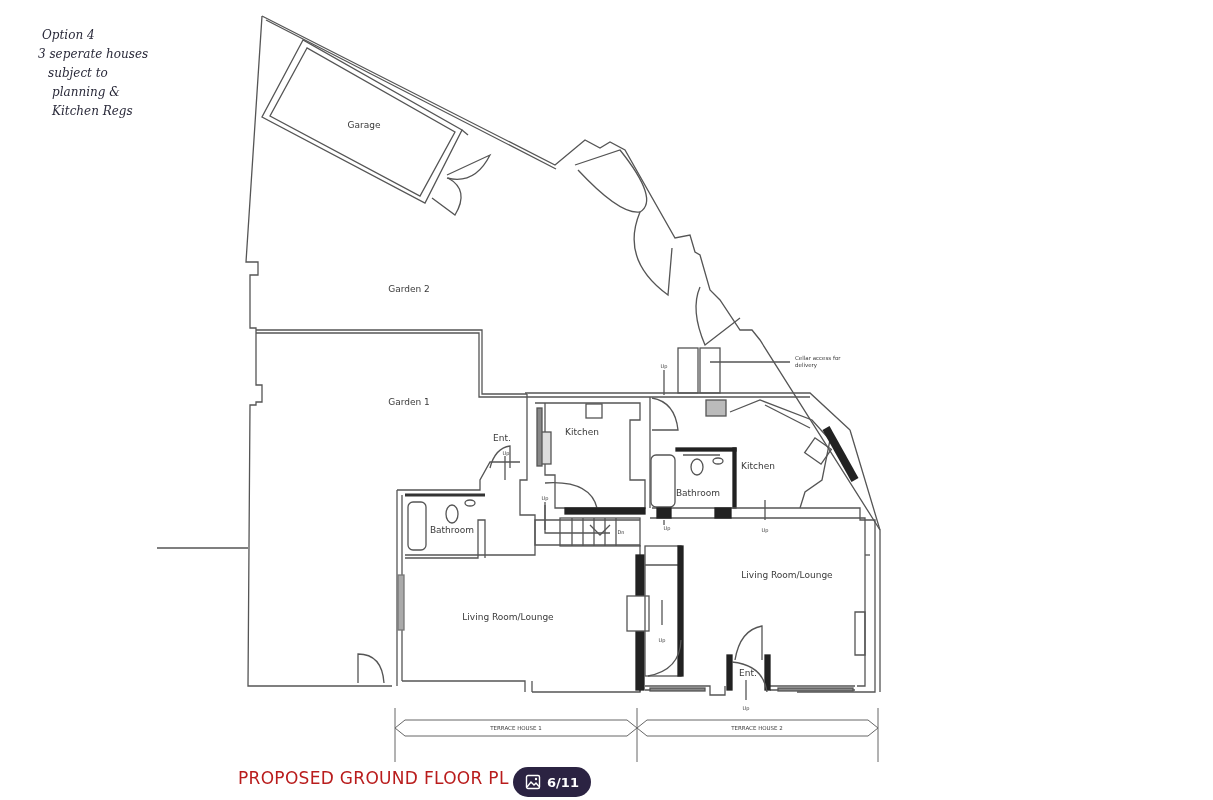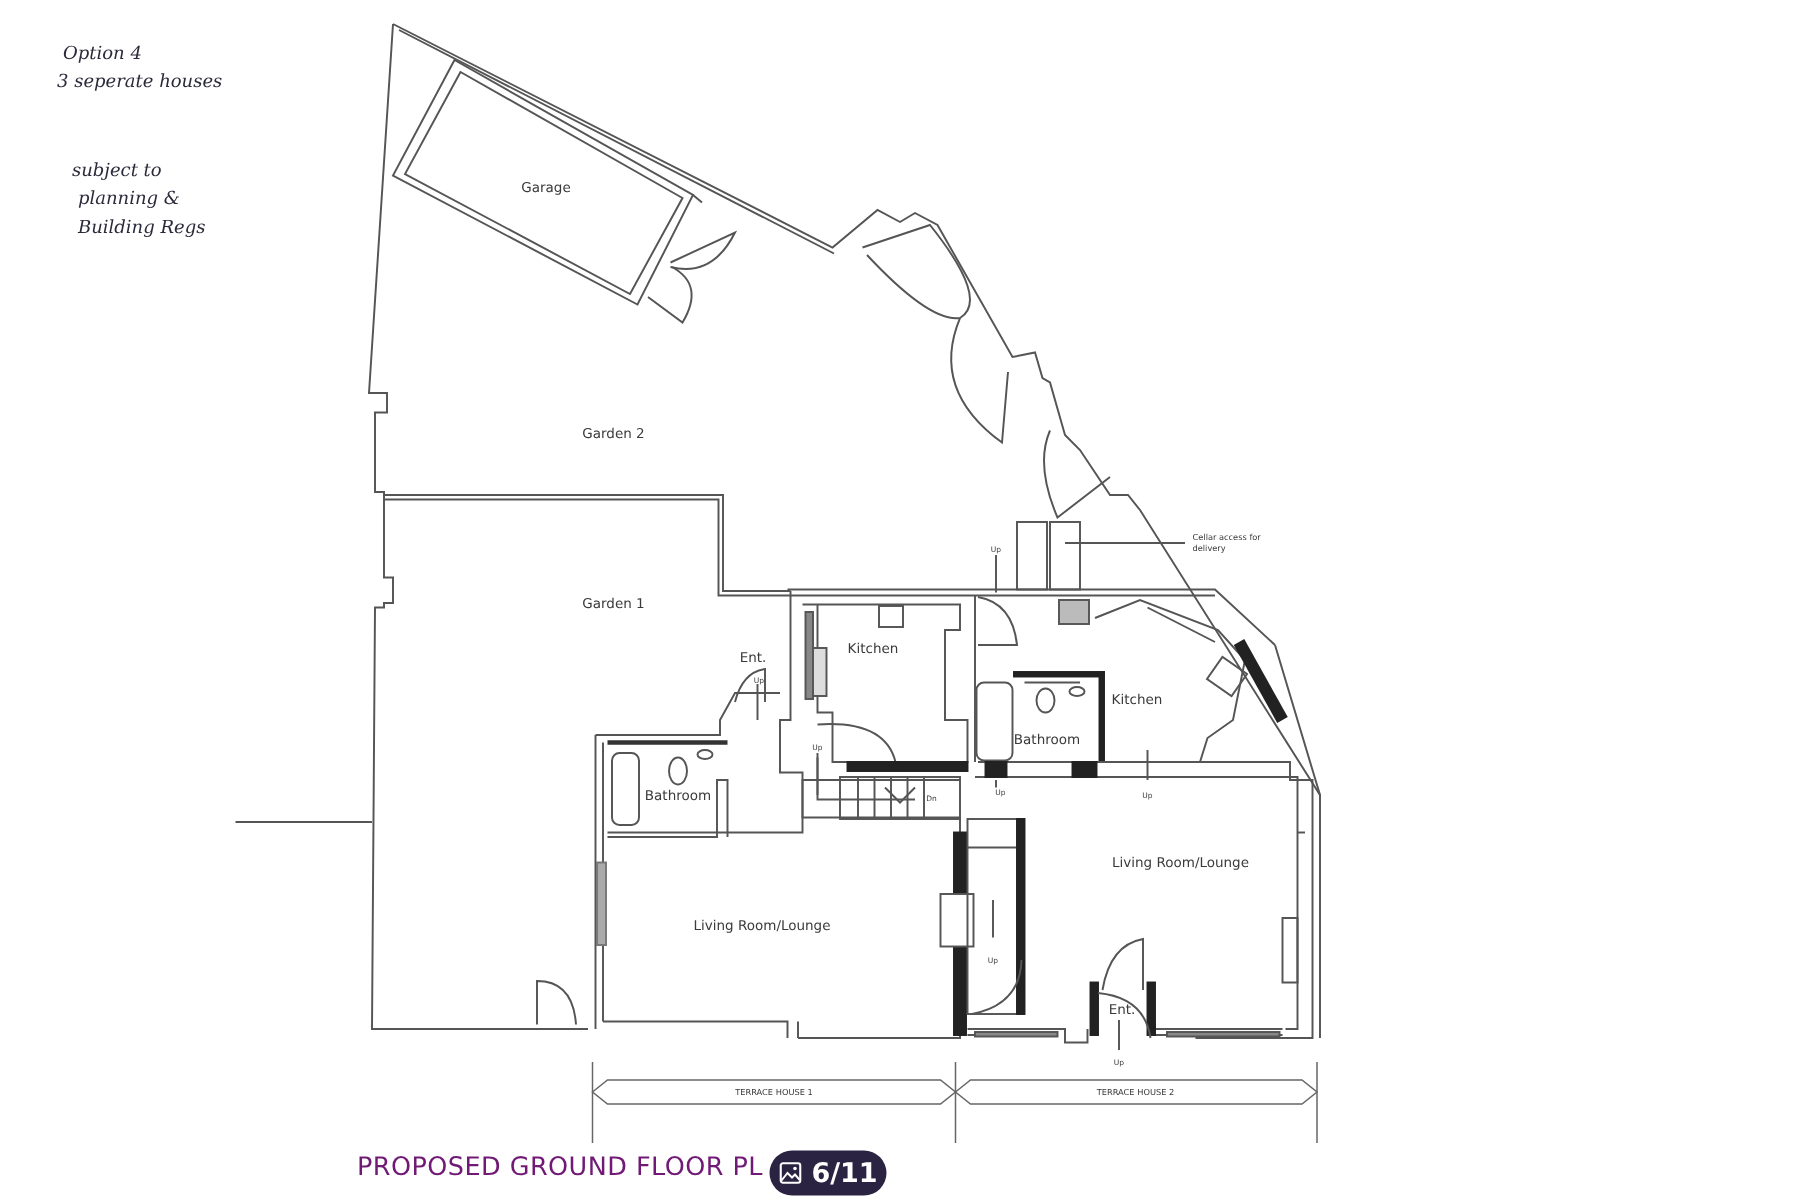--- a/index.html
+++ b/index.html
@@ -1,38 +1,38 @@
 <!DOCTYPE html>
 <html><head>
 <meta charset="utf-8">
 <style>
   html, body { margin:0; padding:0; background:#ffffff; }
   body { width:1213px; height:800px; position:relative; overflow:hidden; font-family:"DejaVu Sans", sans-serif; }
   .note { position:absolute; left:38px; top:26px; width:170px; font-family:"DejaVu Serif", serif; font-style:italic; color:#2a2a3a; font-size:12px; line-height:19px; }
   .note div { white-space:nowrap; }
   .note .l1 { padding-left:4px; }
   .note .l2 { padding-left:0px; }
-  .note .l3 { padding-left:10px;margin-top:40px; }
+  .note .l3 { padding-left:10px; }
   .note .l4 { padding-left:14px;font-style:italic; }
   .note .l5 { padding-left:14px; }
   svg.plan { position:absolute; left:0; top:0; }
   .lbl { font-family:"DejaVu Sans", sans-serif; fill:#3a3a3a; }
-  .title { position:absolute; left:238px; top:768px; font-family:"DejaVu Sans", sans-serif; font-size:17px; color:#701a75; letter-spacing:0.3px; white-space:nowrap; }
-  .badge { position:absolute; left:513px; top:767px; width:78px; height:30px; border-radius:15px; background:#2b2342; color:#fff; display:flex; align-items:center; justify-content:center; gap:6px; font-family:"DejaVu Sans", sans-serif; font-weight:bold; font-size:18px; }
+  .title { position:absolute; left:238px; top:768px; font-family:"DejaVu Sans", sans-serif; font-size:17px; color:#b91c1c; letter-spacing:0.3px; white-space:nowrap; }
+  .badge { position:absolute; left:513px; top:767px; width:78px; height:30px; border-radius:15px; background:#2b2342; color:#fff; display:flex; align-items:center; justify-content:center; gap:6px; font-family:"DejaVu Sans", sans-serif; font-weight:bold; font-size:13px; }
   .badge svg { display:block; }
 </style>
 </head>
 <body>
 
 <div class="note">
   <div class="l1">Option 4</div>
   <div class="l2">3 seperate houses</div>
   <div class="l3">subject to</div>
   <div class="l4">planning &amp;</div>
-  <div class="l5">Building Regs</div>
+  <div class="l5">Kitchen Regs</div>
 </div>
 
 <svg class="plan" width="1213" height="800" viewBox="0 0 1213 800" xmlns="http://www.w3.org/2000/svg">
   <g fill="none" stroke="#555" stroke-width="1.3">
 
     <path d="M262,16 L246,262 L258,262 L258,275 L250,275 L250,328 L256,328 L256,385 L262,385 L262,402 L256,402 L256,405 L250,405 L248,686 L392,686 L392,686"></path>
 
     <path d="M262,16 L555,165 L585,140 L600,148 L610,142 L625,150 L675,238 L690,235 L695,252 L700,255 L710,290 L720,300 L740,330 L752,330 L760,340 L880,530"></path>
     <path d="M266,20 L556,169"></path>
 

